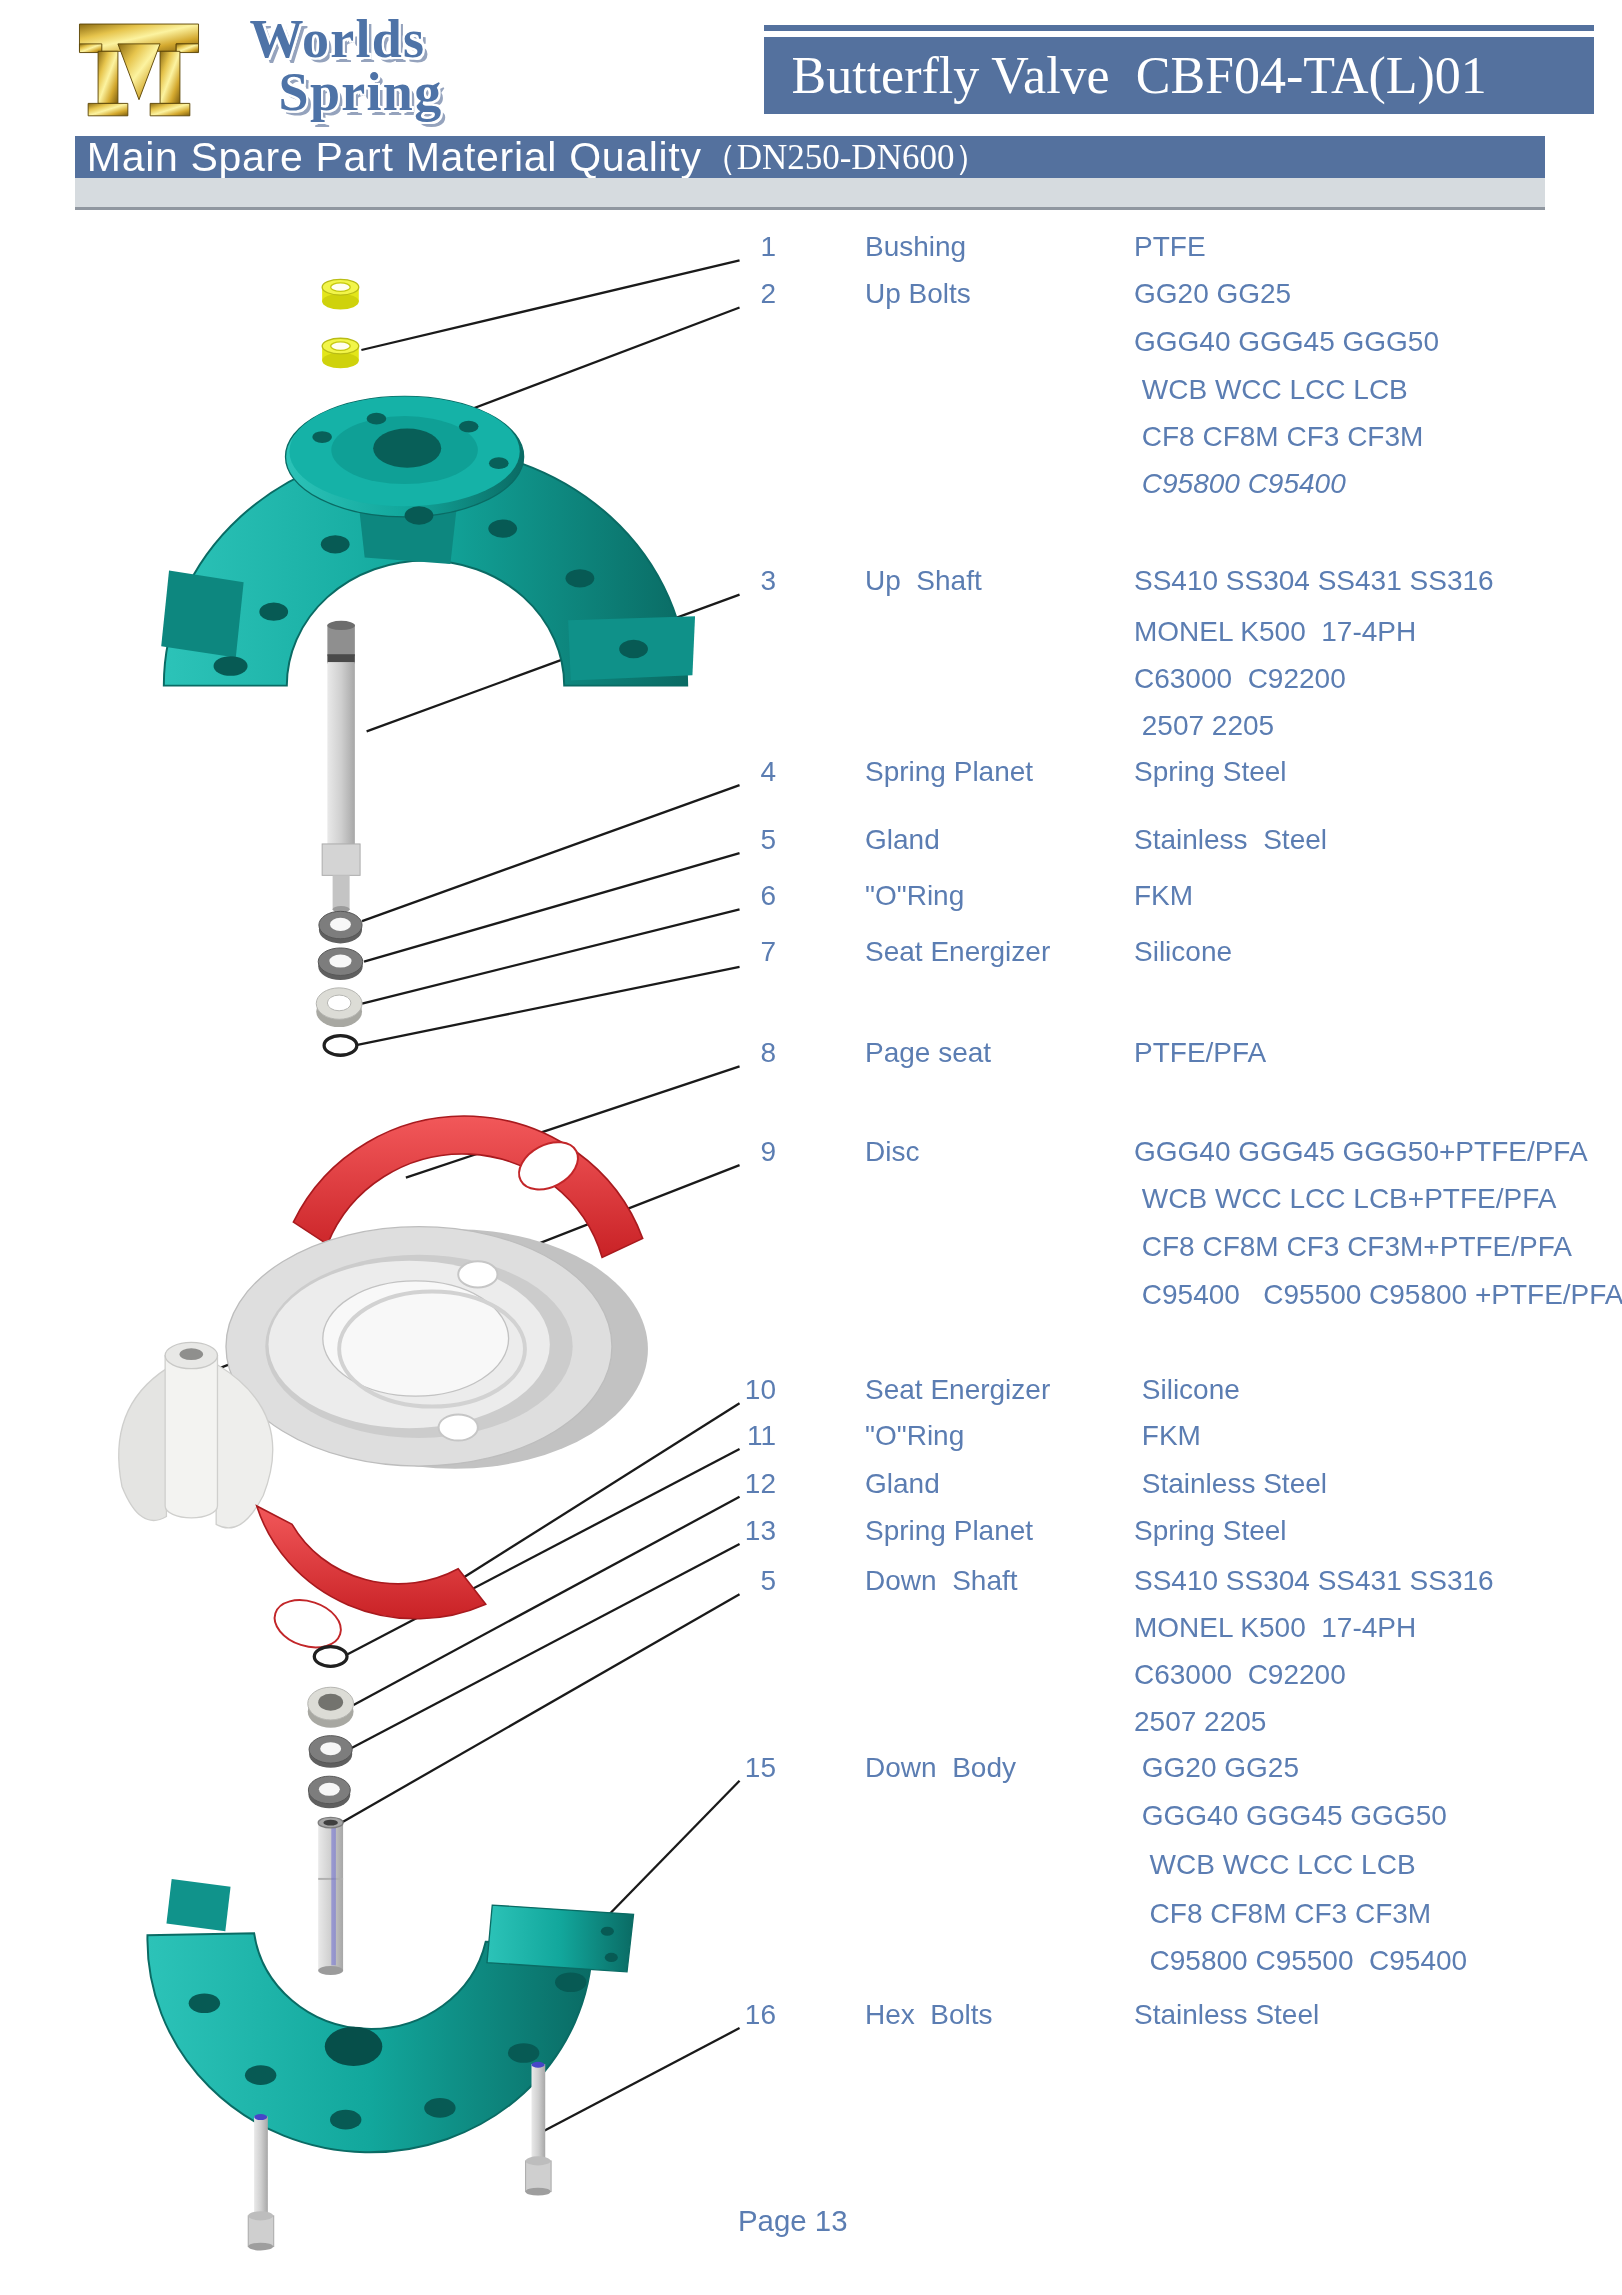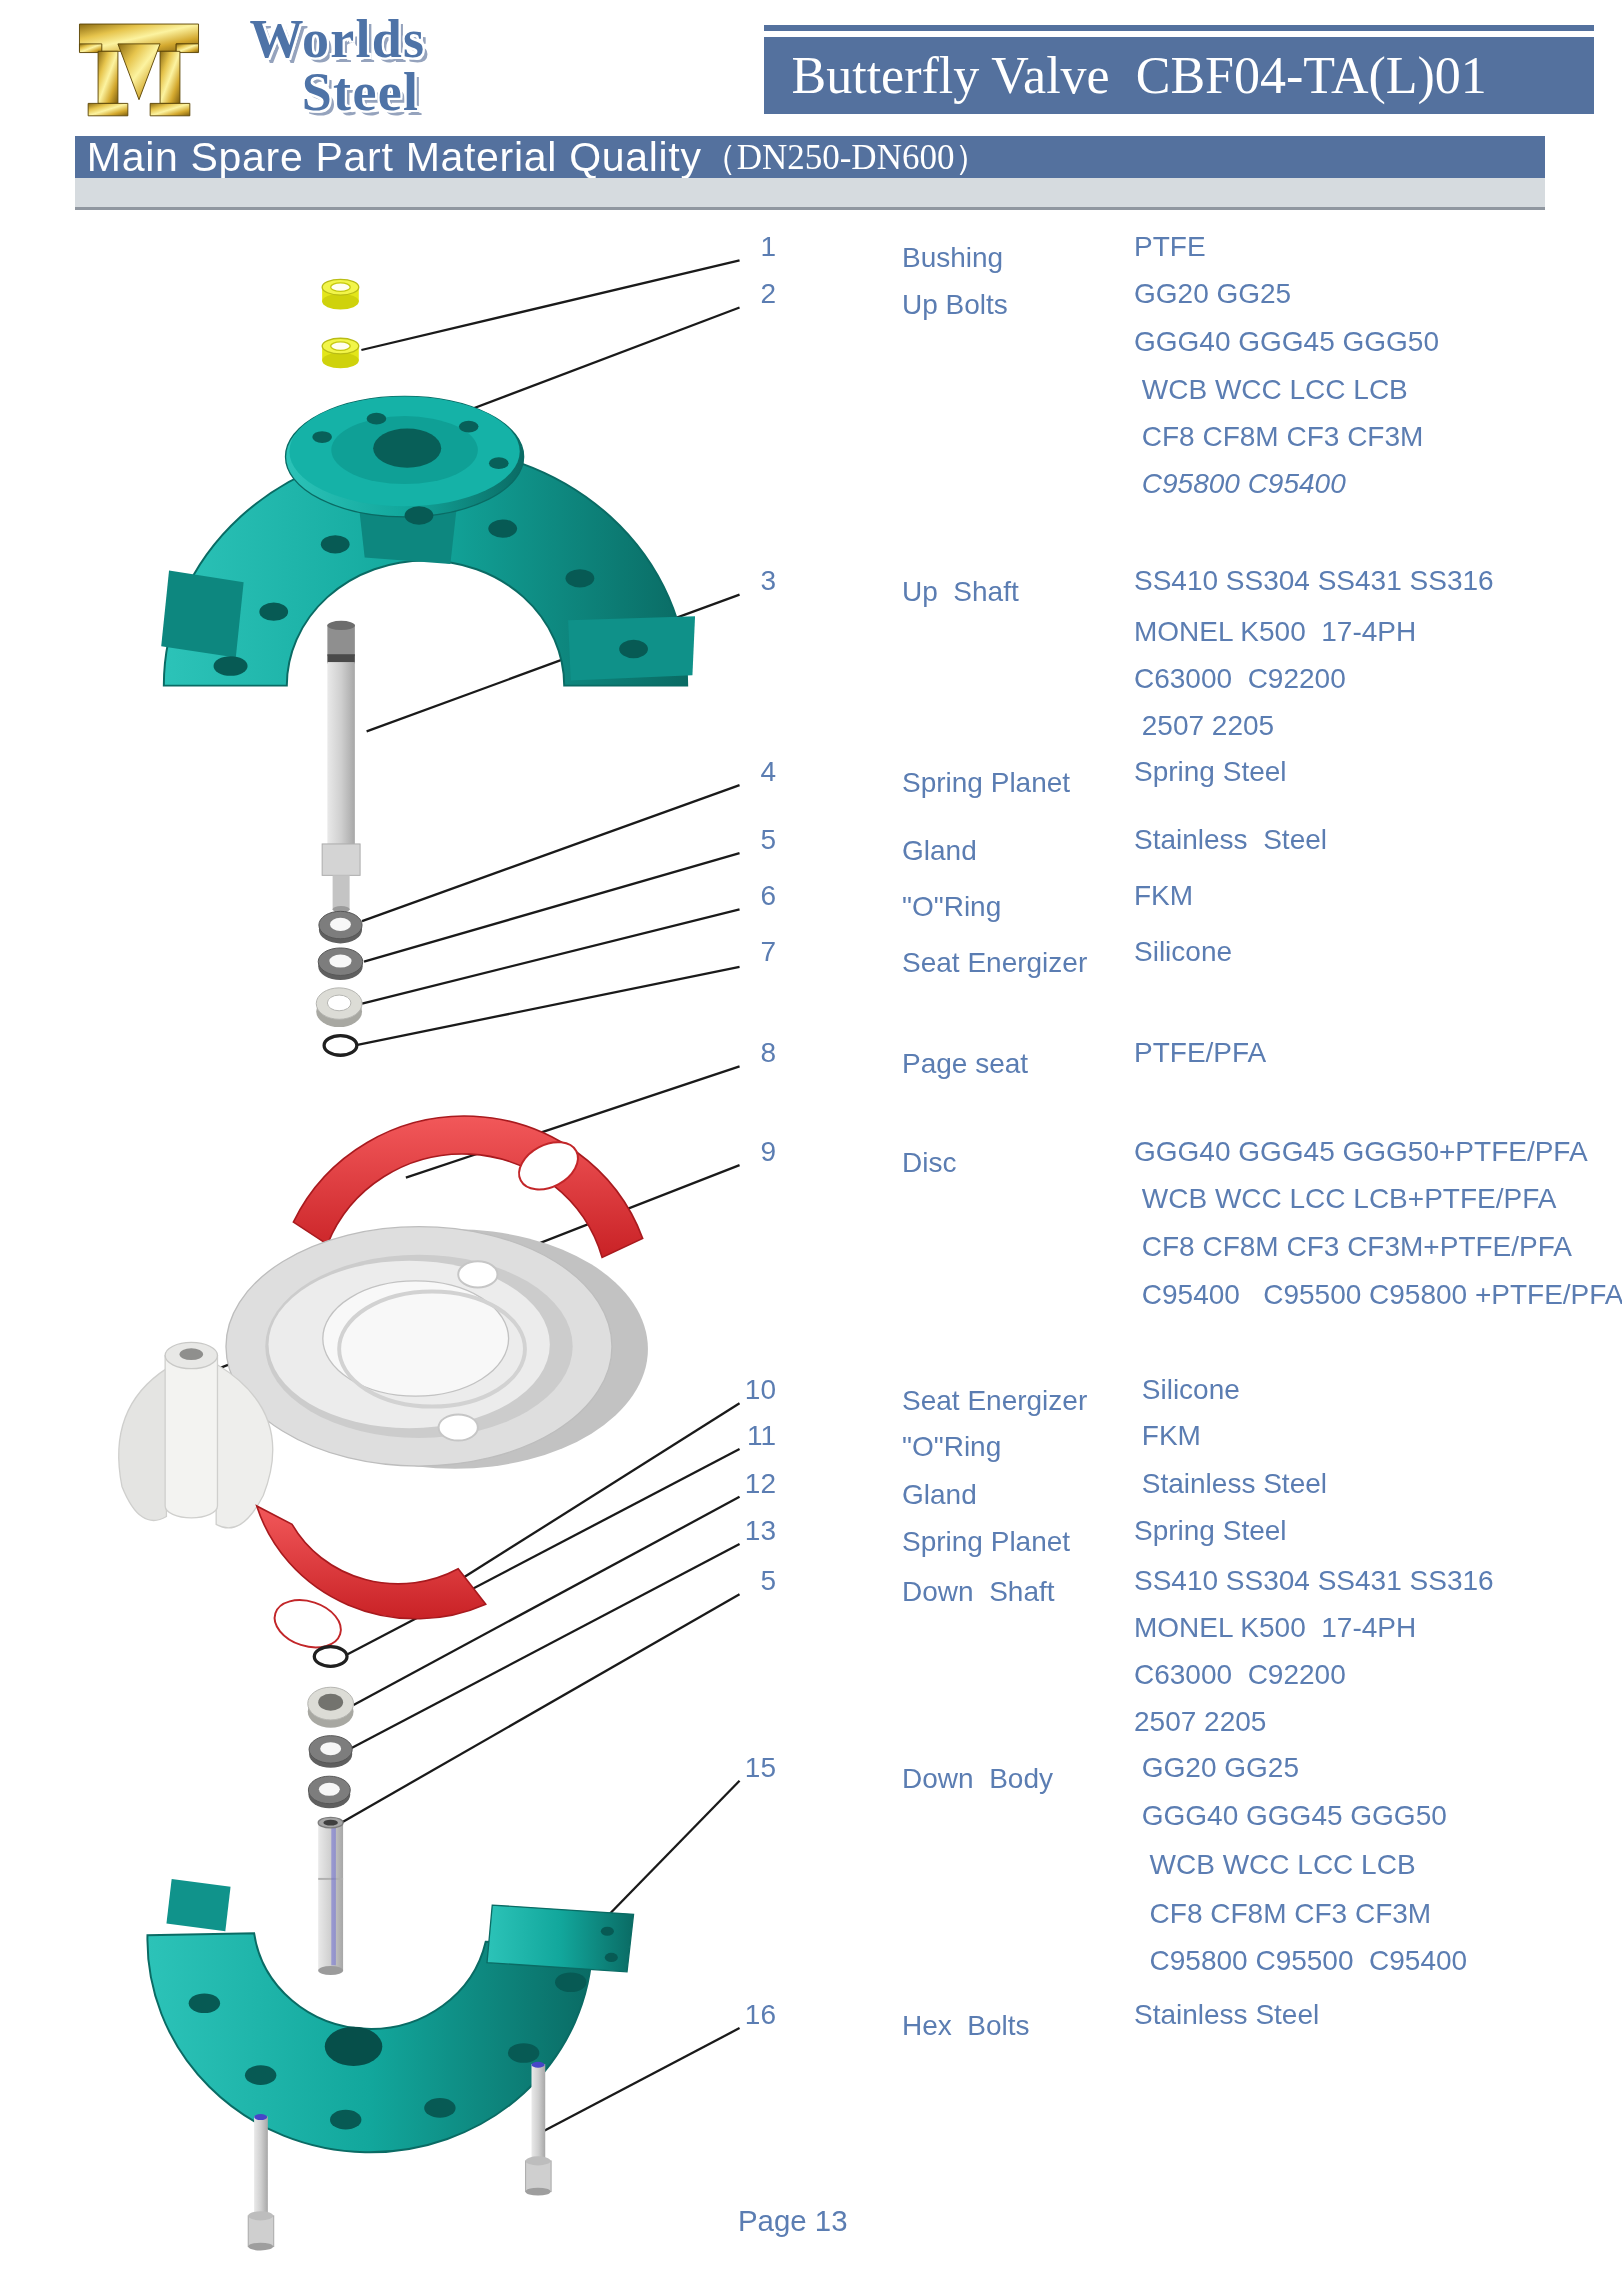--- a/index.html
+++ b/index.html
@@ -21,21 +21,21 @@
              display:flex;align-items:center;padding-left:27.5px;box-sizing:border-box;white-space:pre;}
   .section-band{position:absolute;left:75px;top:136px;width:1470px;height:42px;background:var(--band,#54719e);
                 color:#fff;display:flex;align-items:center;padding-left:11.8px;box-sizing:border-box;white-space:pre;}
   .section-band .t1{font-size:41px;letter-spacing:0.7px;text-align:right;}
   .section-band .t2{font-family:"Liberation Serif",serif;font-size:35px;}
   .gray-strip{position:absolute;left:75px;top:178px;width:1470px;height:29px;background:#d6dbdf;
               border-bottom:3.3px solid #9097a0;}
   
   .pline{position:absolute;color:var(--tabletext,#5b7db2);font-size:28px;white-space:pre;line-height:1;}
   .pnum{left:681px;width:95px;text-align:right;}
-  .pname{left:902px;margin-top:11px;}
+  .pname{left:865px;}
   .pmat{left:1134px;}
   .footer{position:absolute;left:738px;top:2204px;font-size:29.4px;color:var(--tabletext,#5b7db2);}
   svg.diagram{position:absolute;left:0;top:0;}
 </style>
 </head>
 <body>
 
 <div class="page">
 
   <div class="logo-wrap">
@@ -53,21 +53,21 @@
         <path d="M4,2 H196 V34 H160 V46 H40 V46 H4 Z"></path>
         <path d="M4,34 H40 V48 H4 Z"></path>
           <path d="M160,34 H196 V48 H160 Z"></path>
         <path d="M34,46 H66 V130 H34 Z"></path>
           <path d="M134,46 H166 V130 H134 Z"></path>
         <path d="M18,130 H82 V150 H18 Z"></path>
           <path d="M118,130 H182 V150 H118 Z"></path>
         <path d="M66,34 L134,34 L100,124 Z"></path>
       </g>
     </svg>
-    <div class="logo-text"><span>Worlds</span><span class="l2">Steel</span></div>
+    <div class="logo-text"><span>Worlds</span><span class="l2">Spring</span></div>
   </div>
 
   <div class="title-topbar"></div>
   <div class="title-box">Butterfly Valve  CBF04-TA(L)01</div>
 
   <div class="section-band">
     <span class="t1">Main Spare Part Material Quality</span><span class="t2">（DN250-DN600）</span>
   </div>
   <div class="gray-strip"></div>
 

